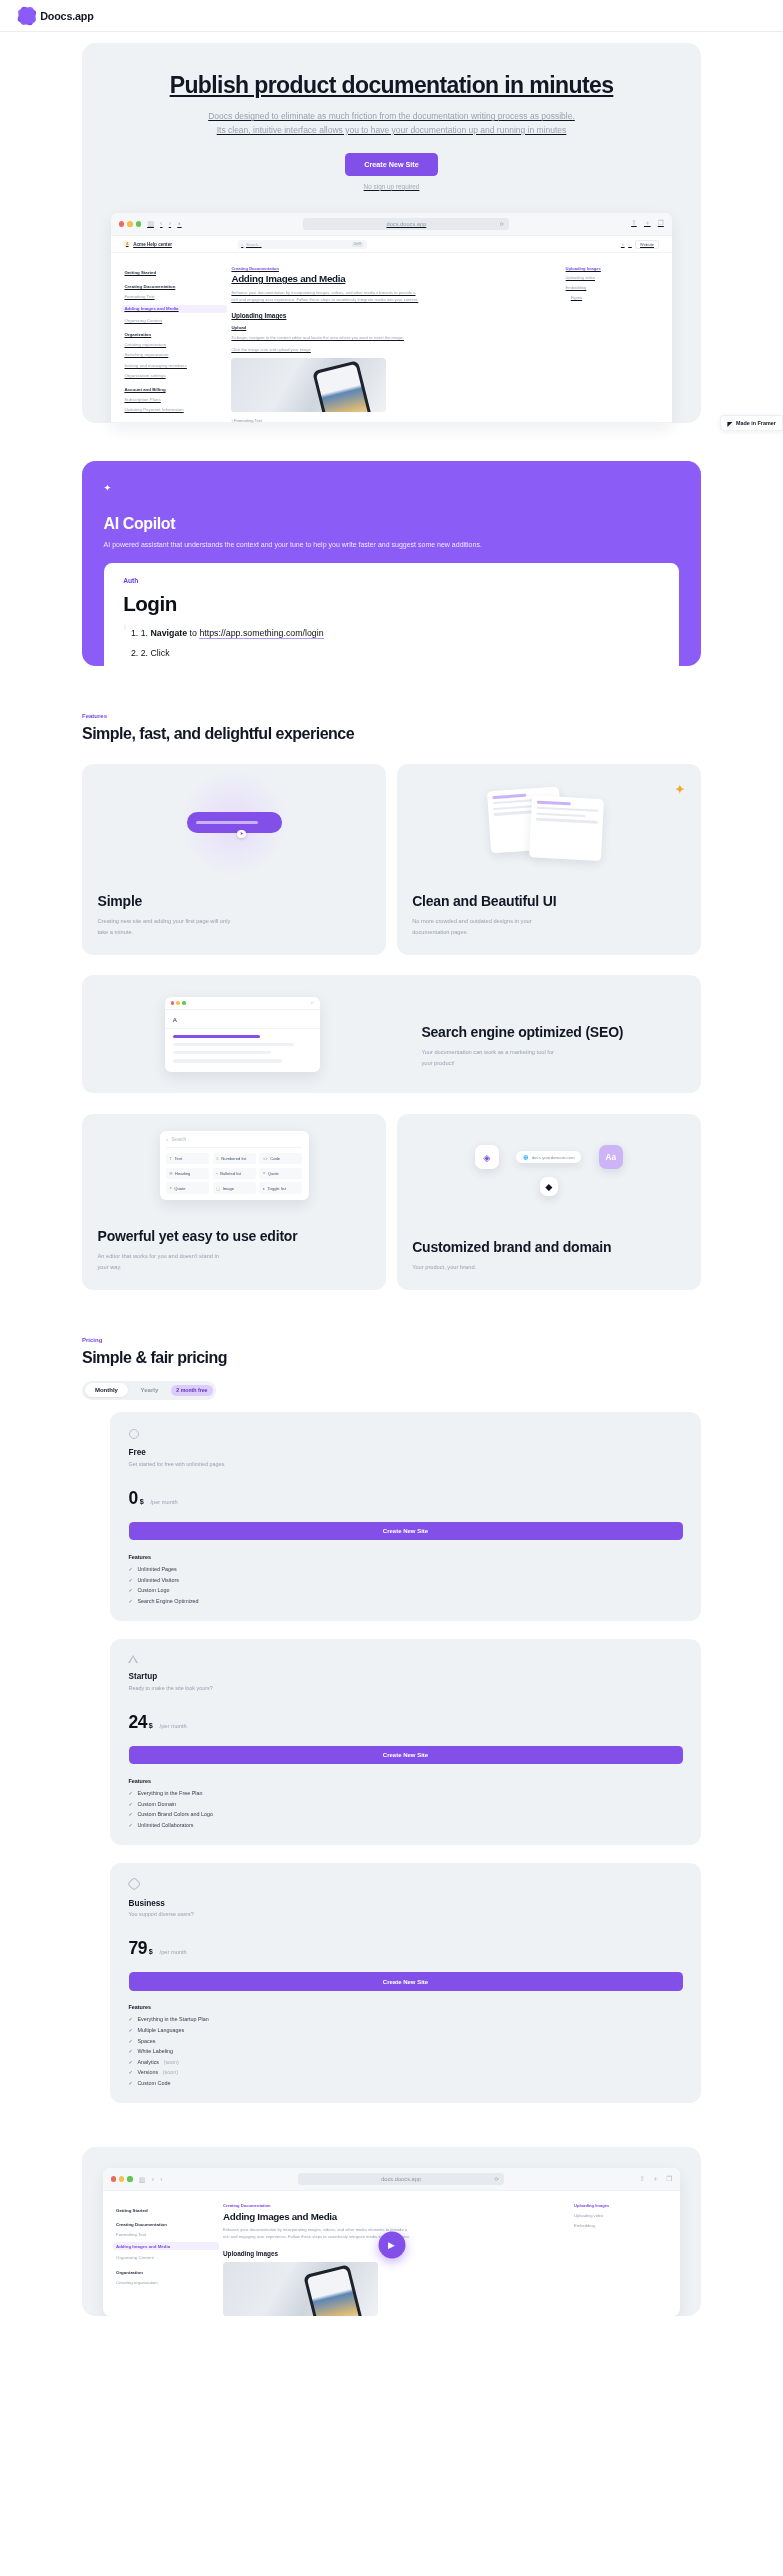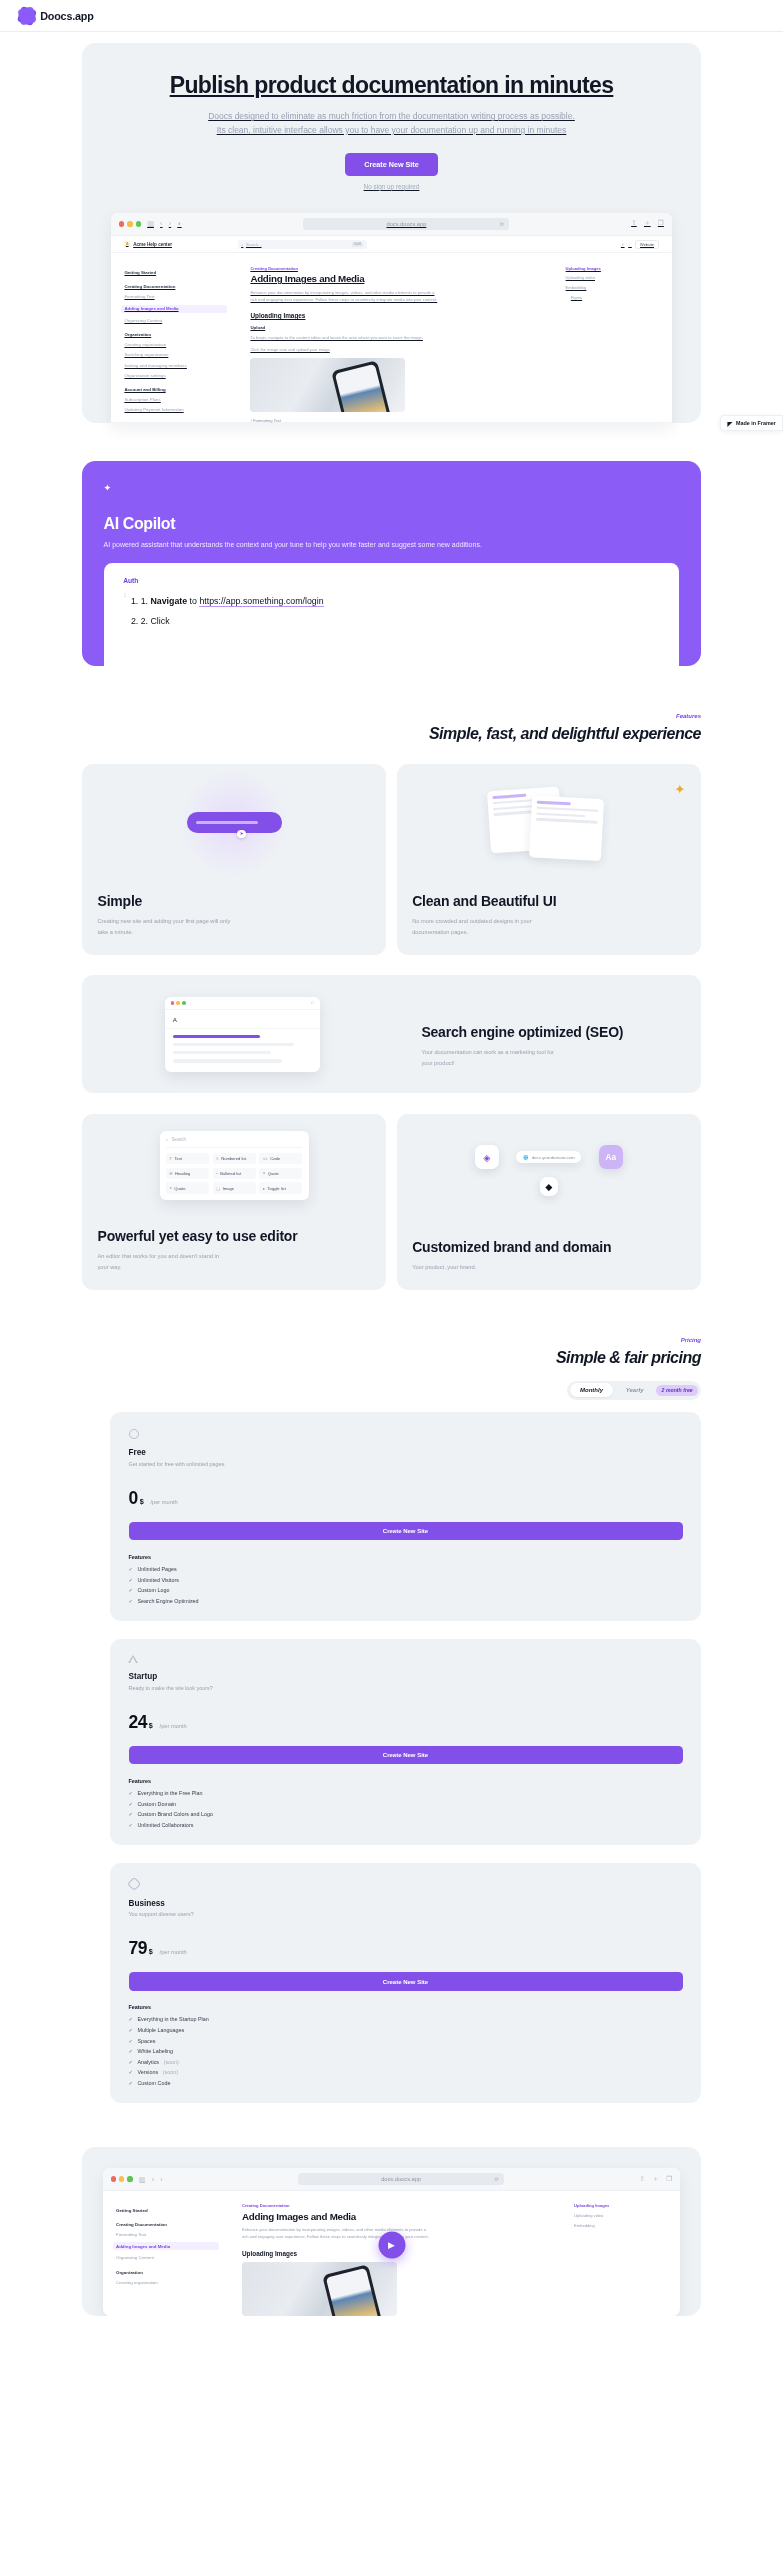--- a/index.html
+++ b/index.html
@@ -45,21 +45,21 @@
   .docbar-left{display:flex;align-items:center;gap:3.1px;width:108px;}
   .acme-ico{width:5.7px;height:5.7px;border-radius:1.5px;background:#fdf0d4;color:#c99a2b;font-size:3.6px;
     display:flex;align-items:center;justify-content:center;font-weight:700;}
   .docbar-left b{font-size:4.6px;font-weight:600;color:#2b3245;}
   .docsearch{flex:1;max-width:129px;height:8.8px;border-radius:2.6px;background:#f3f5f8;display:flex;align-items:center;
     padding:0 3.6px;gap:2.6px;color:#adb4c0;font-size:3.9px;position:relative;}
   .docsearch .kbd{position:absolute;right:3.1px;background:#e7eaef;border-radius:1.5px;padding:0.5px 2.1px;font-size:3.1px;color:#8d95a3;}
   .docbar-right{margin-left:auto;display:flex;align-items:center;gap:3.6px;color:#b6bcc8;font-size:4.1px;}
   .site-pill{border:0.5px solid #e6e9ee;border-radius:2.6px;padding:1px 3.6px;font-size:3.9px;color:#454c5c;}
 
-  .docbody{display:flex;padding:12.4px 13.4px 0;gap:23px;min-height:170px;}
+  .docbody{display:flex;padding:12.4px 13.4px 0;gap:4px;min-height:170px;}
   .docnav{width:103px;display:flex;flex-direction:column;gap:5.2px;}
   .docnav .grp{font-size:4.4px;font-weight:700;color:#2b3245;margin-top:4.1px;}
   .docnav .lnk{font-size:4.4px;color:#9aa2b0;}
   .docnav .lnk.active{color:#7a46e0;font-weight:700;background:#f4efff;border-radius:2.6px;padding:1.5px 3.1px;margin-left:-3.1px;}
   .doccontent{flex:1;}
   .eyebrow{font-size:4.1px;font-weight:700;color:#7a46e0;}
   .doccontent h2{font-size:9.8px;font-weight:800;letter-spacing:-0.3px;margin-top:2.6px;color:#121725;}
   .doccontent p{font-size:4.1px;line-height:1.75;color:#99a1af;margin-top:4.1px;max-width:191px;}
   .doccontent h3{font-size:6.4px;font-weight:800;margin-top:9.3px;color:#121725;}
   .doccontent h4{font-size:4.4px;font-weight:700;margin-top:6.2px;color:#2b3245;}
@@ -87,21 +87,21 @@
   .editor{margin-top:14.4px;background:#fff;border-radius:8.2px 8.2px 0 0;padding:14.4px 19.6px 0;min-height:103px;}
   .editor .auth{font-size:6.7px;font-weight:800;color:#6d3fe0;}
   .editor h3{margin-top:8.2px;font-size:20.6px;font-weight:800;letter-spacing:-0.5px;color:#0d1018;}
   .steps{margin-top:8px;position:relative;padding-left:17.5px;}
   .drag-handle{position:absolute;left:0;top:3.1px;width:4.6px;color:#c6ccd6;font-size:4.6px;letter-spacing:1px;line-height:2.6px;}
   .steps li{font-size:8.8px;line-height:2.2;color:#0d1018;}
   .steps li b{font-weight:800;}
   .steps a{color:#0d1018;text-decoration:none;border-bottom:1px solid #b794f6;}
 
   
-  .section-head{text-align:right;margin-top:47px;font-style:italic;}
+  .section-head{text-align:left;margin-top:47px;}
   .kicker{font-size:6px;font-weight:700;color:#7a46e0;}
   .section-head h2{margin-top:6.2px;font-size:16px;font-weight:800;letter-spacing:-0.5px;color:#121725;}
 
   .grid{display:flex;gap:10.3px;margin-top:20.6px;}
   .card{background:#eef2f5;border-radius:11.3px;padding:0;overflow:hidden;display:flex;flex-direction:column;}
   .card .art{flex:1;min-height:103px;position:relative;overflow:hidden;}
   .card .body{padding:11.3px 15.5px 17.5px;}
   .card h3{font-size:14px;font-weight:800;color:#121725;letter-spacing:-0.2px;}
   .card p{margin-top:7.2px;font-size:5.7px;line-height:1.85;color:#9aa2b0;max-width:134px;}
   .card.wide{flex-direction:row;align-items:center;}
@@ -301,20 +301,21 @@
       </div>
     </div>
 
     <div class="copilot">
       <div class="spark">✦</div>
       <h2>AI Copilot</h2>
       <p>AI powered assistant that understands the context and your tune to help you write faster and suggest some new additions.</p>
 
       <div class="editor">
         <div class="auth">Auth</div>
+        <h3>Login</h3>
         <ol class="steps">
           <div class="drag-handle">⠿</div>
           <li>
             <span>1.</span>
             <b>Navigate</b><span> to </span><a href="#">https://app.something.com/login</a>
           </li>
           <li>
             <span>2.</span>
             <span>Click</span>
           </li>

